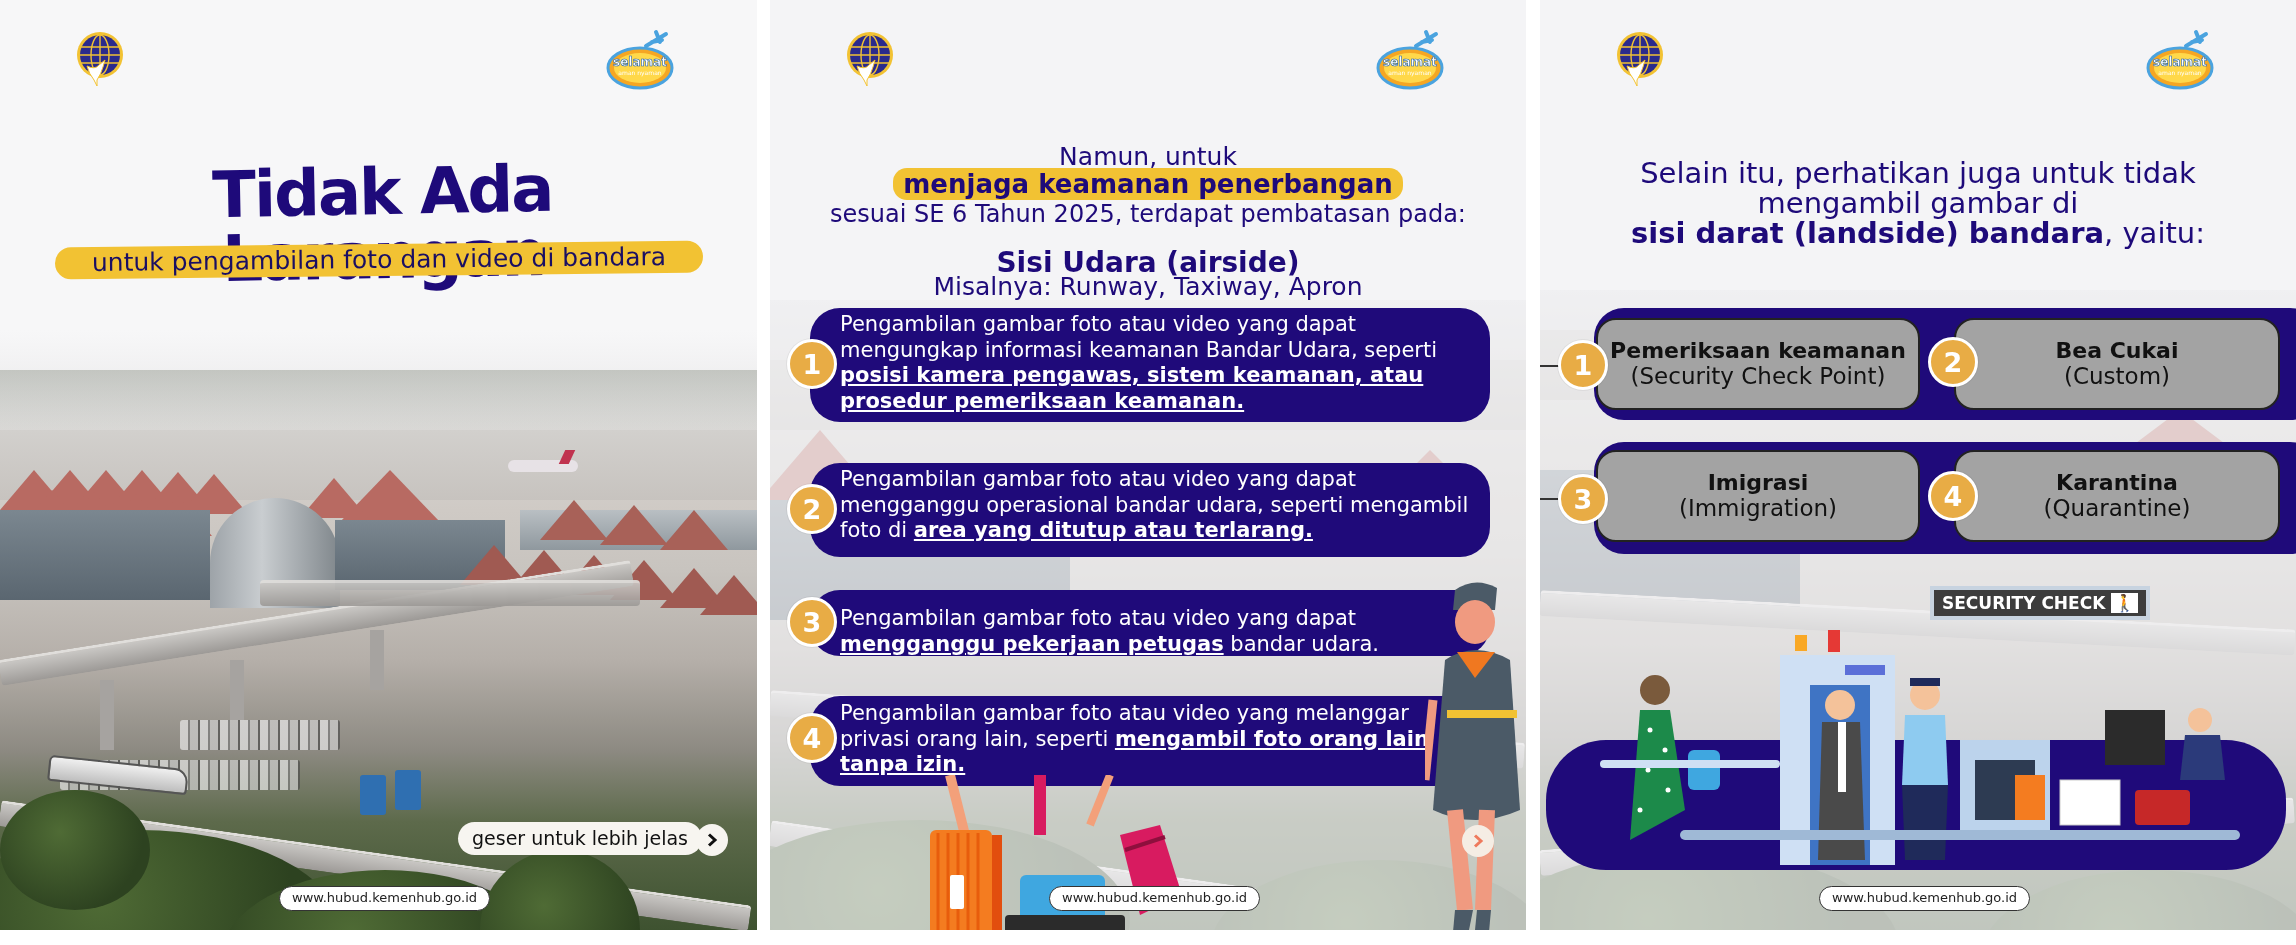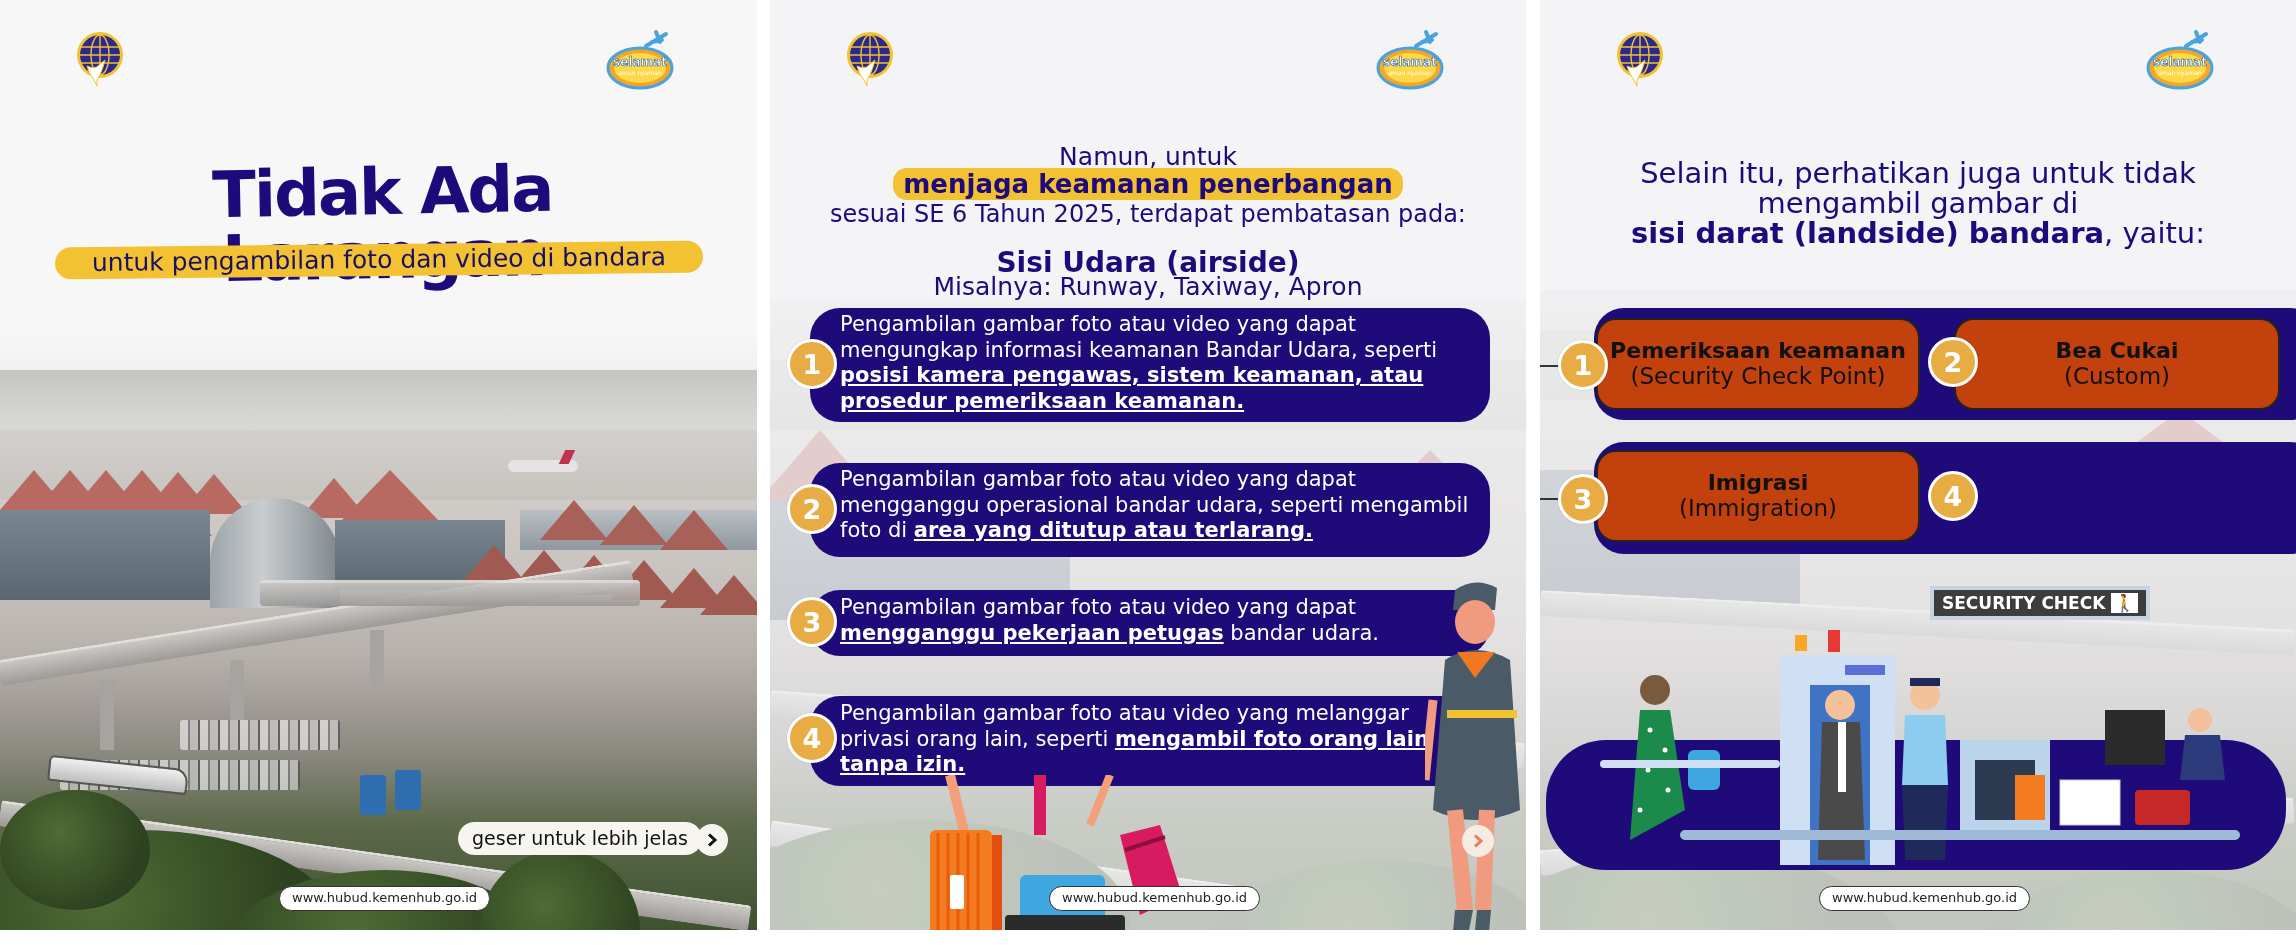--- a/index.html
+++ b/index.html
@@ -46,21 +46,21 @@
   
   .p2-head { position: absolute; left: 0; right: 0; text-align: center; color: #1e0a7a; font-family: "DejaVu Sans", sans-serif; }
   .hl { display: inline-block; background: #f2c233; border-radius: 14px; padding: 0 10px; font-weight: bold; }
   .item-pill { position: absolute; left: 40px; width: 680px; background: #1f0a7a; border-radius: 30px; color: #ffffff; font-family: "DejaVu Sans", sans-serif; font-size: 21px; line-height: 25.5px; padding: 6px 14px 6px 30px; }
   .item-pill b { font-weight: bold; text-decoration: underline; }
   .num-badge { position: absolute; width: 50px; height: 50px; border-radius: 50%; background: #e8ac45; border: 3px solid #ffffff; color: #ffffff; font-weight: bold; font-size: 27px; font-family: "DejaVu Sans", sans-serif; display: flex; align-items: center; justify-content: center; box-shadow: 0 0 0 1px rgba(0,0,0,0.05); }
 
   
   .p3-head { position: absolute; left: 0; right: 0; top: 158px; text-align: center; color: #1e0a7a; font-family: "DejaVu Sans", sans-serif; font-size: 29px; line-height: 30px; }
   .band { position: absolute; left: 54px; width: 726px; height: 112px; background: #1f0a7a; border-radius: 30px 30px 30px 30px; }
-  .box { position: absolute; height: 92px; background: #c2410c; border: 2px solid #222; border-radius: 20px; display: flex; flex-direction: column; align-items: center; justify-content: center; text-align: center; color: #111; font-family: "DejaVu Sans", sans-serif; }
+  .box { position: absolute; height: 92px; background: #a3a3a3; border: 2px solid #222; border-radius: 20px; display: flex; flex-direction: column; align-items: center; justify-content: center; text-align: center; color: #111; font-family: "DejaVu Sans", sans-serif; }
   .box .t { font-weight: bold; font-size: 22px; line-height: 24px; }
   .box .s { font-size: 23px; line-height: 26px; }
   .conn { position: absolute; height: 2px; background: #333; width: 20px; }
   .scene-band { position: absolute; left: 6px; width: 740px; height: 130px; background: #1f0a7a; border-radius: 60px; }
   .sec-sign { position: absolute; background: #3d3d3d; color: #fff; font-weight: bold; font-family: "DejaVu Sans", sans-serif; font-size: 17px; padding: 3px 8px; border: 4px solid #c7d3e0; }
 </style>
 </head>
 <body>
 
 <section id="p1" class="panel">
@@ -188,21 +188,21 @@
   <div class="item-pill" style="top:308px; height:114px; padding-top:4px;">
     <span>Pengambilan gambar foto atau video yang dapat mengungkap informasi keamanan Bandar Udara, seperti </span><b>posisi kamera pengawas, sistem keamanan, atau prosedur pemeriksaan keamanan.</b>
   </div>
   <div class="num-badge" style="left:17px; top:339px;">1</div>
 
   <div class="item-pill" style="top:463px; height:94px; padding-top:4px;">
     <span>Pengambilan gambar foto atau video yang dapat mengganggu operasional bandar udara, seperti mengambil foto di </span><b>area yang ditutup atau terlarang.</b>
   </div>
   <div class="num-badge" style="left:17px; top:484px;">2</div>
 
-  <div class="item-pill" style="top:590px; height:66px; padding-top:5px;">
+  <div class="item-pill" style="top:590px; height:66px; padding-top:16px;">
     <span>Pengambilan gambar foto atau video yang dapat </span><b>mengganggu pekerjaan petugas</b><span> bandar udara.</span>
   </div>
   <div class="num-badge" style="left:17px; top:597px;">3</div>
 
   <div class="item-pill" style="top:696px; height:90px; padding-top:5px; width:680px;">
     <span>Pengambilan gambar foto atau video yang melanggar privasi orang lain, seperti </span><b>mengambil foto orang lain tanpa izin.</b>
   </div>
   <div class="num-badge" style="left:17px; top:713px;">4</div>
 
   <svg style="position:absolute; left:140px; top:775px; width:320px; height:170px;" viewBox="0 0 320 170">
@@ -297,20 +297,24 @@
   <div class="num-badge" style="left:18px; top:340px;">1</div>
   <div class="num-badge" style="left:388px; top:337px;">2</div>
 
   <div class="conn" style="left:0; top:498px;"></div>
   <div class="conn" style="left:736px; top:498px;"></div>
   <div class="band" style="top:442px;"></div>
   <div class="box" style="left:56px; top:450px; width:324px;">
     <div class="t">Imigrasi</div>
     <div class="s">(Immigration)</div>
   </div>
+  <div class="box" style="left:414px; top:450px; width:326px;">
+    <div class="t">Karantina</div>
+    <div class="s">(Quarantine)</div>
+  </div>
   <div class="num-badge" style="left:18px; top:474px;">3</div>
   <div class="num-badge" style="left:388px; top:471px;">4</div>
 
   <div class="scene-band" style="top:740px;"></div>
   <div class="sec-sign" style="left:390px; top:586px;"><span>SECURITY CHECK</span> <span style="background:#fff;color:#333;padding:0 3px;">🚶</span></div>
   <svg style="position:absolute; left:20px; top:610px; width:720px; height:260px;" viewBox="0 0 720 260">
     <line x1="420" y1="0" x2="420" y2="-30" stroke="#8fb4d9" stroke-width="2"></line>
 
     <rect x="220" y="45" width="115" height="210" fill="#cfe0f4"></rect>
     <rect x="250" y="75" width="60" height="180" fill="#3f74c4"></rect>

